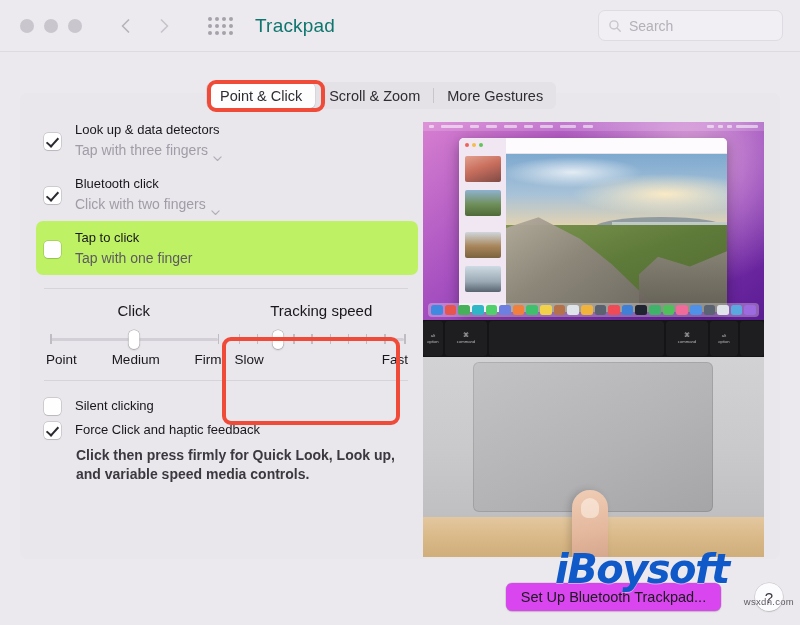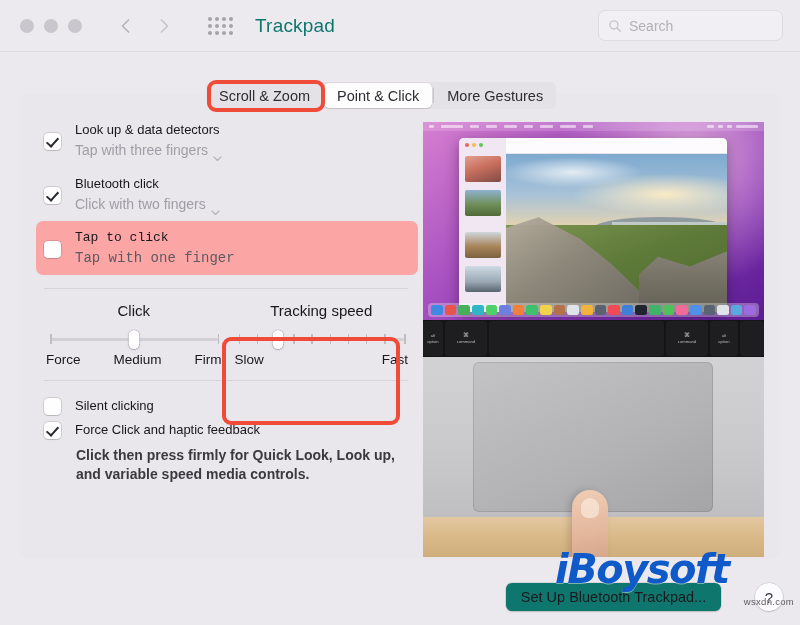--- a/index.html
+++ b/index.html
@@ -67,21 +67,21 @@
     position: absolute; left: 20px; top: 93px; width: 760px; height: 466px;
     background: #e9e6ec; border-radius: 7px;
   }
   .leftcol { position: absolute; left: 16px; top: 20px; width: 382px; }
 
   
   .optrow {
     position: relative; display: flex; align-items: flex-start;
     padding: 7px 10px 7px 8px; border-radius: 7px;
   }
-  .optrow.highlight { background: #fca5a5; font-family: Liberation Mono, monospace; }
+  .optrow.highlight { background: #bef264; }
   .cbox {
     width: 17px; height: 17px; border-radius: 4px; background: #fefefe;
     box-shadow: 0 0 0 .5px rgba(0,0,0,.22), 0 .5px 1px rgba(0,0,0,.10);
     flex: 0 0 auto; margin-top: 13px; position: relative;
   }
   .cbox.checked::after {
     content: ""; position: absolute; left: 5px; top: 2px;
     width: 5px; height: 10px; border: solid #2b2930;
     border-width: 0 2.2px 2.2px 0; transform: rotate(42deg);
   }
@@ -224,21 +224,21 @@
     box-shadow: -3px 0 7px rgba(0,0,0,.16);
   }
   .nail {
     position: absolute; left: 9px; top: 8px; width: 18px; height: 20px;
     background: rgba(255,244,235,.55); border-radius: 9px 9px 7px 7px;
   }
 
   
   .btn-setup {
     position: absolute; left: 506px; top: 583px; width: 215px; height: 28px;
-    background: #0f766e; border-radius: 6px;
+    background: #d946ef; border-radius: 6px;
     box-shadow: 0 0 0 .5px rgba(0,0,0,.16), 0 1px 1.5px rgba(0,0,0,.13);
     display: flex; align-items: center; justify-content: center;
     font-size: 14.5px; color: #1b191e; z-index: 12;
   }
   .btn-help {
     position: absolute; left: 755px; top: 583px; width: 28px; height: 28px;
     border-radius: 50%; background: #fcfbfd;
     box-shadow: 0 0 0 .5px rgba(0,0,0,.16), 0 1px 1.5px rgba(0,0,0,.13);
     display: flex; align-items: center; justify-content: center;
     font-size: 15px; color: #3a373f; z-index: 12;
@@ -353,21 +353,21 @@
         <div class="slidercol">
           <div class="slabel">Click</div>
           <div class="track">
             <div class="trackline"></div>
             <span class="tick" style="left:0%"></span>
             <span class="tick" style="left:50%"></span>
             <span class="tick" style="left:100%"></span>
             <span class="knob" style="left:50%"></span>
           </div>
           <div class="endlabels three">
-            <span>Force</span>
+            <span>Point</span>
             <span>Medium</span>
             <span>Firm</span>
           </div>
         </div>
 
         <div class="slidercol tracking">
           <div class="slabel">Tracking speed</div>
           <div class="track">
             <div class="trackline"></div>
             <span class="tick" style="left:0%"></span>
@@ -403,25 +403,25 @@
         <span class="opttext">
           <span class="opttitle">Force Click and haptic feedback</span>
         </span>
       </div>
 
       <div class="desc">Click then press firmly for Quick Look, Look up, and variable speed media controls.</div>
     </div>
   </div>
 
   <div class="tabbar">
+    <div class="tab active">
+      <span>Point &amp; Click</span>
+    </div>
     <div class="tab">
       <span>Scroll &amp; Zoom</span>
-    </div>
-    <div class="tab active">
-      <span>Point &amp; Click</span>
     </div>
     <div class="tabsep"></div>
     <div class="tab">
       <span>More Gestures</span>
     </div>
   </div>
 
   <div class="photo">
     <div class="macscreen">
       <div class="menubar">

